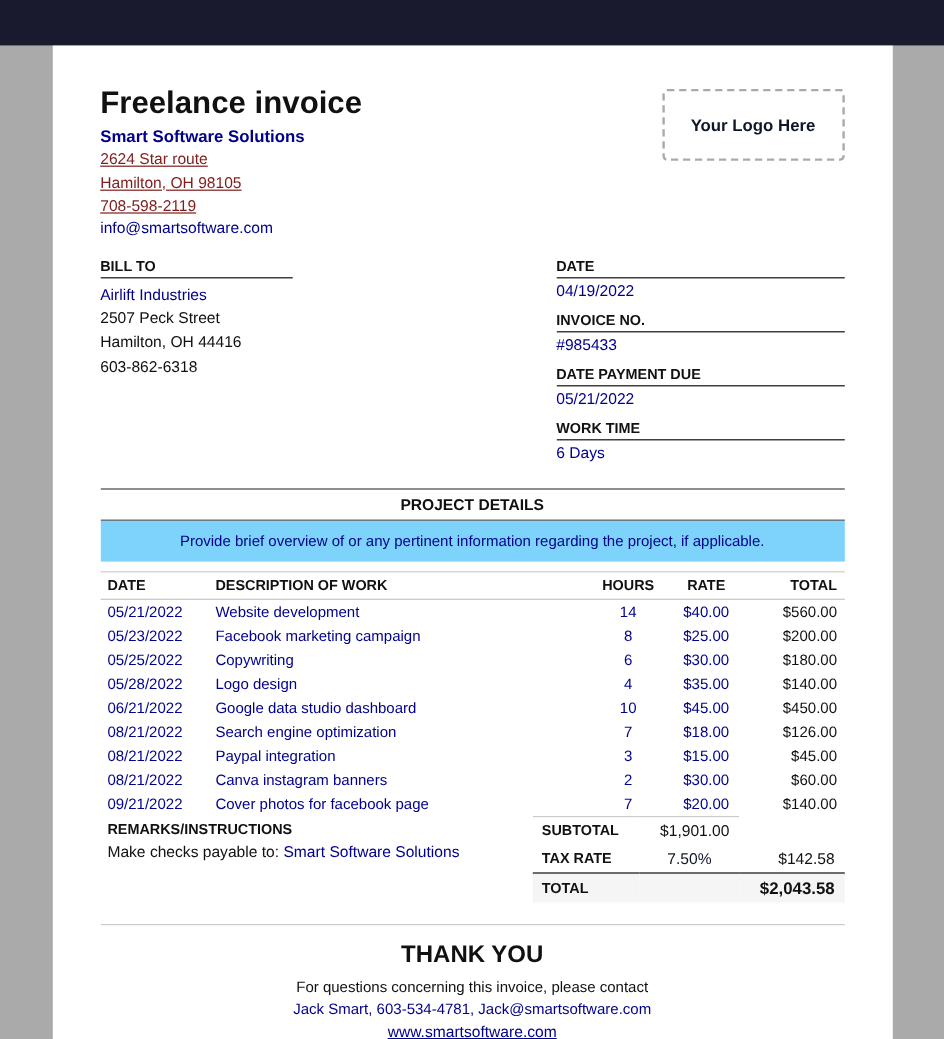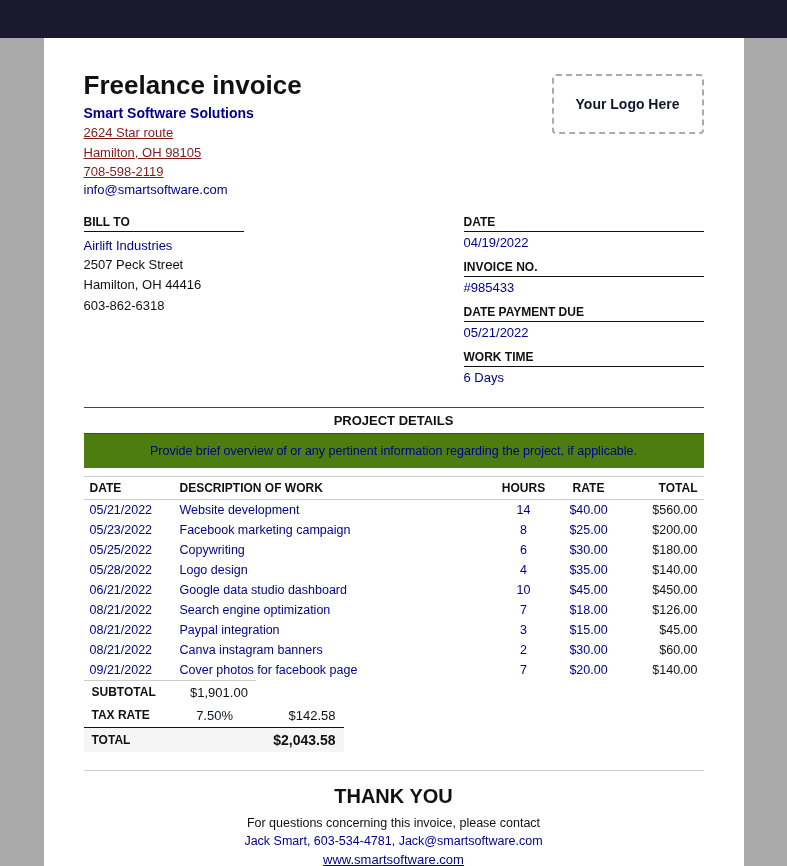--- a/index.html
+++ b/index.html
@@ -125,21 +125,21 @@
     .project-details-header {
       text-align: center;
       font-weight: bold;
       font-size: 13px;
       border-top: 1.5px solid #444;
       border-bottom: 1.5px solid #444;
       padding: 5px 0;
       margin-bottom: 0;
     }
     .project-overview {
-      background: #4d7c0f;
+      background: #7dd3fc;
       text-align: center;
       padding: 10px;
       font-size: 12.5px;
       color: #00008b;
       margin-bottom: 8px;
     }
     
     .work-table {
       width: 100%;
       border-collapse: collapse;
@@ -374,20 +374,27 @@
       <td class="date-col">09/21/2022</td>
       <td class="desc-col">Cover photos for facebook page</td>
       <td class="hours-col">7</td>
       <td class="rate-col">$20.00</td>
       <td class="total-col">$140.00</td>
     </tr>
           </tbody>
       </table>
 
       <div class="summary-area">
+        <div class="remarks-section">
+          <div class="remarks-label">REMARKS/INSTRUCTIONS</div>
+          <div class="remarks-content">
+            <span>Make checks payable to: </span>
+            <span class="remarks-company">Smart Software Solutions</span>
+          </div>
+        </div>
         <table class="totals-table">
           <tbody>
             <tr class="subtotal-row">
               <td class="lbl">SUBTOTAL</td>
               <td class="val">$1,901.00</td>
             </tr>
             <tr>
               <td class="lbl">TAX RATE</td>
               <td class="tax-rate-val" style="color:#0f172a; text-align:center;">7.50%</td>
               <td class="val">$142.58</td>

